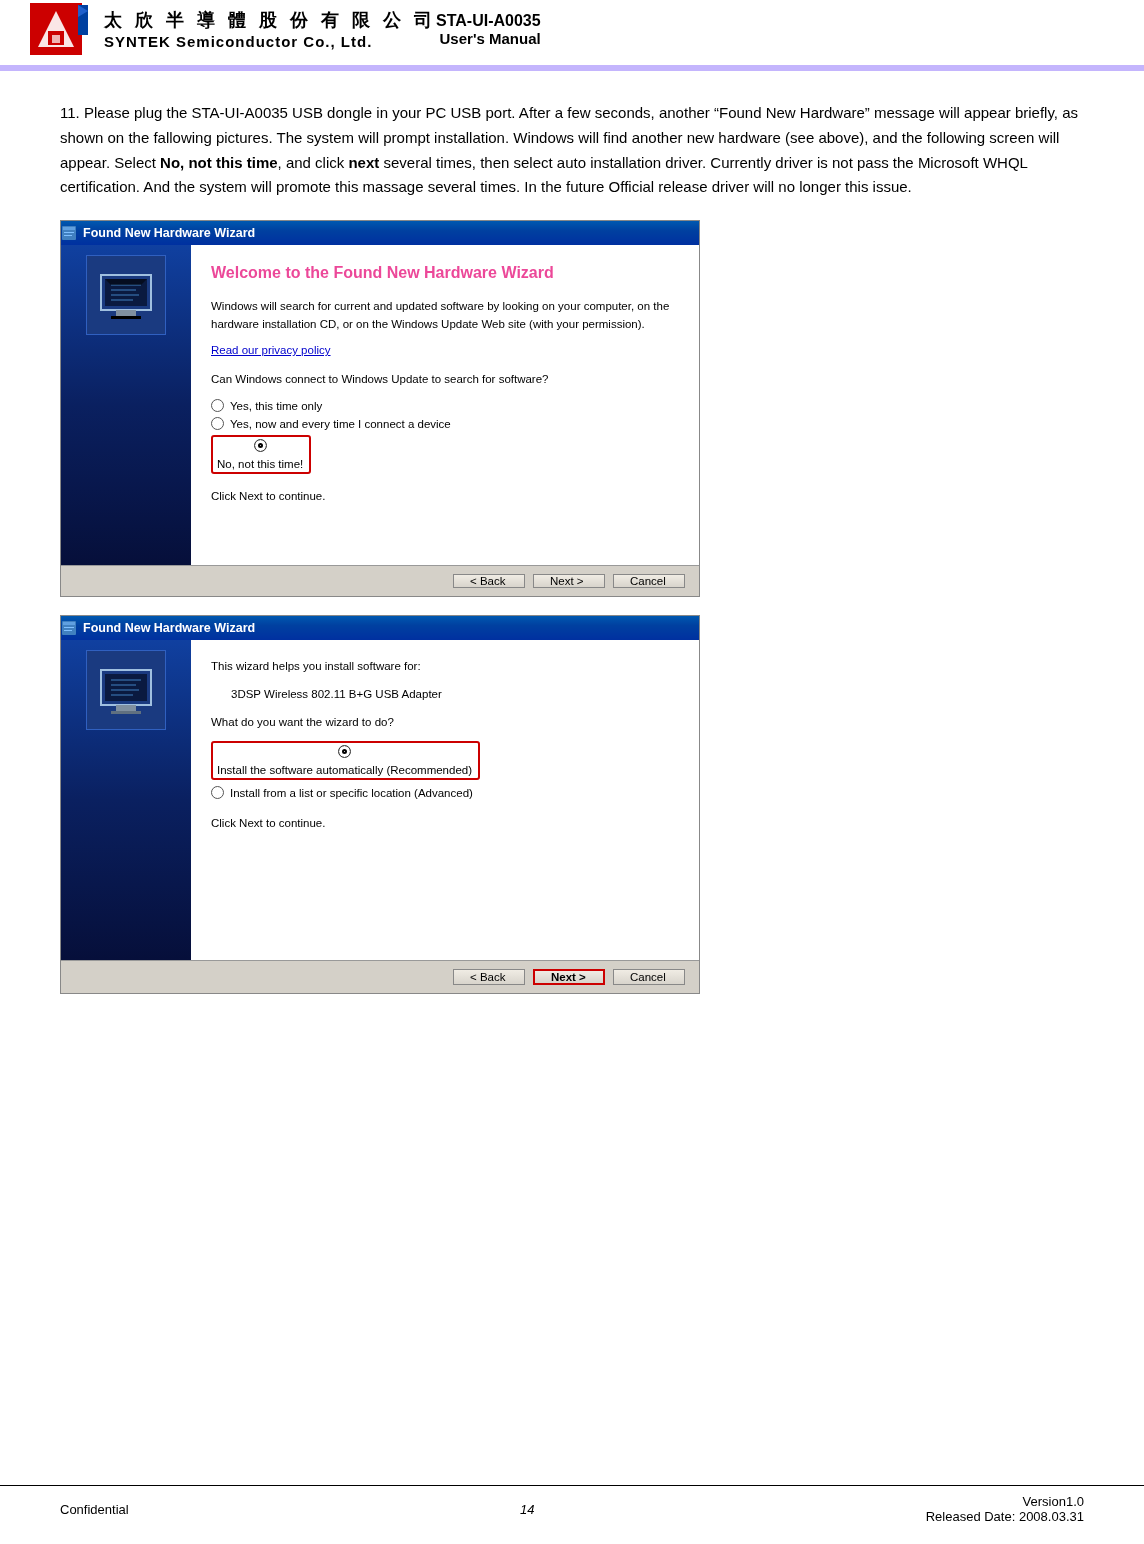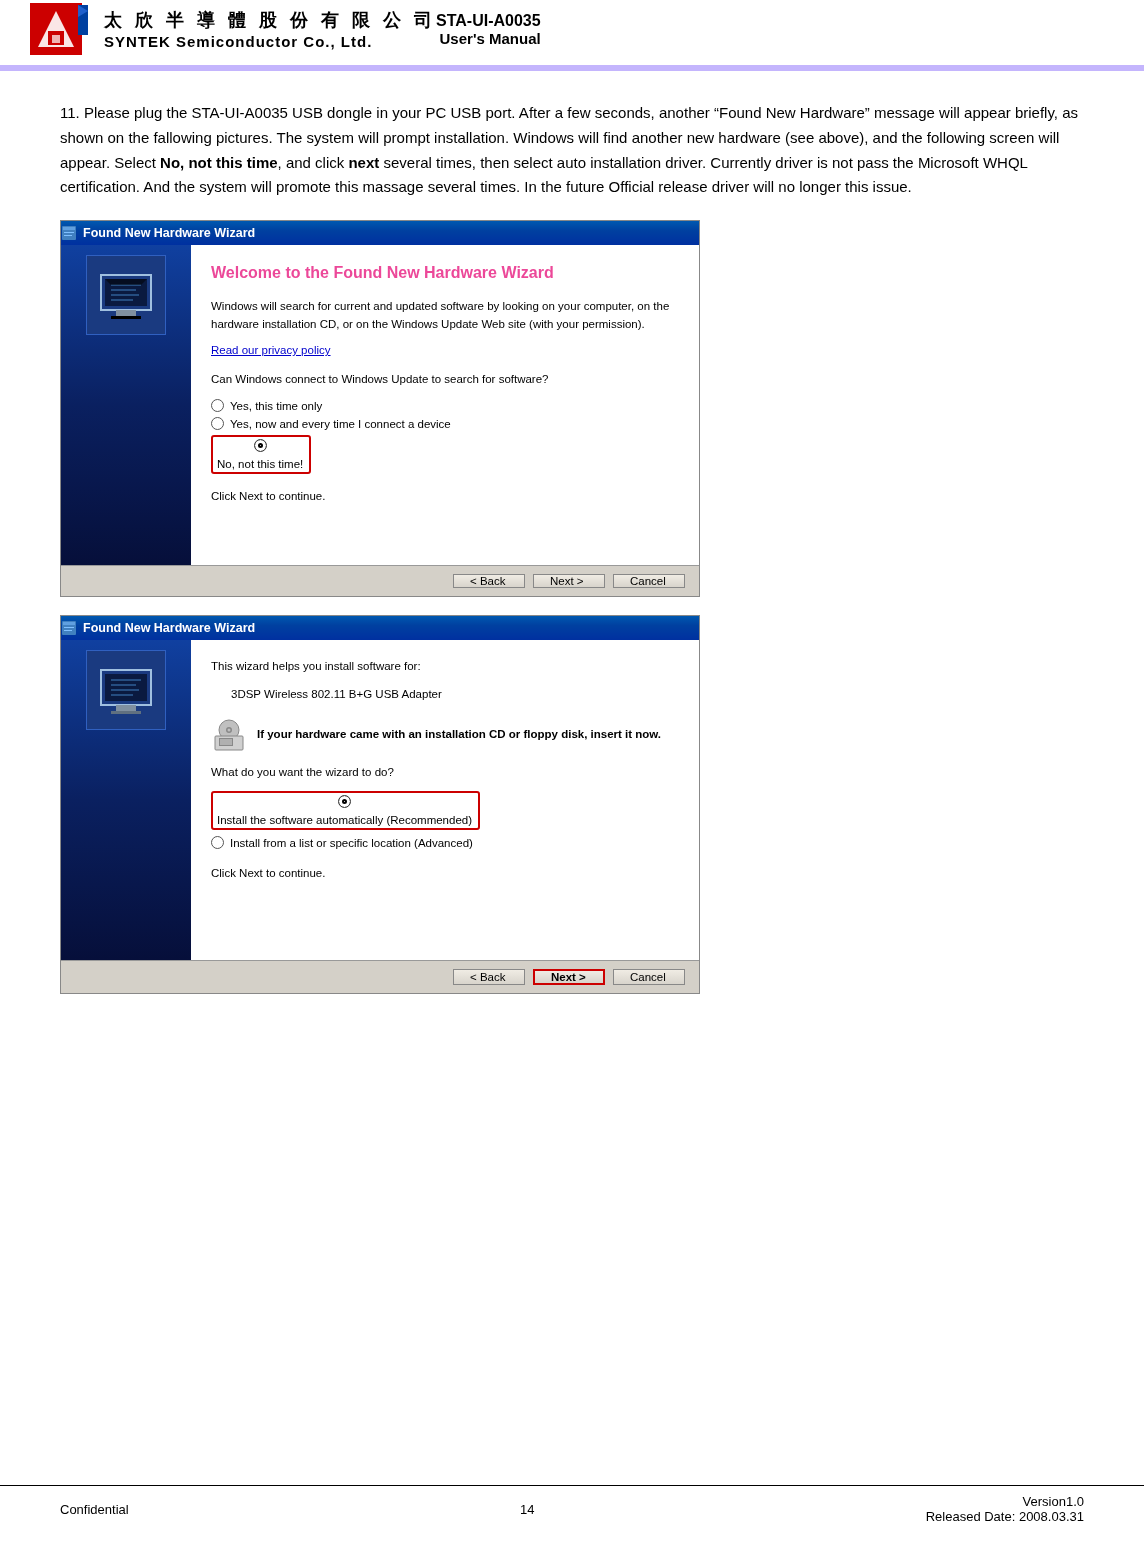--- a/index.html
+++ b/index.html
@@ -233,20 +233,21 @@
       right: 0;
       border-top: 1.5px solid #000;
       padding: 8px 60px;
       display: flex;
       justify-content: space-between;
       align-items: center;
       font-size: 13px;
     }
     .footer-center {
       text-align: left;
+      font-style: italic;
     }
     .footer-right {
       text-align: right;
     }
   </style>
 </head>
 <body>
 
 <div class="header">
   <div class="header-left">
@@ -381,35 +382,20 @@
               <rect x="20" y="56" width="30" height="3" fill="#607080"></rect>
             </svg>
           </div>
         </div>
       </div>
 
       <div class="dialog-main">
         <div class="dialog-text">This wizard helps you install software for:</div>
         <div class="dialog-text" style="margin-left:20px; margin-top:4px;">3DSP Wireless 802.11 B+G USB Adapter</div>
 
-        <div class="cd-icon-row">
-          <svg class="cd-icon" viewBox="0 0 36 36" xmlns="http://www.w3.org/2000/svg">
-
-            <circle cx="18" cy="14" r="10" fill="#c0c0c0" stroke="#888" stroke-width="1"></circle>
-            <circle cx="18" cy="14" r="3" fill="#888"></circle>
-            <circle cx="18" cy="14" r="1.5" fill="#c0c0c0"></circle>
-
-            <rect x="4" y="20" width="28" height="14" fill="#d0d0d0" stroke="#888" stroke-width="1" rx="1"></rect>
-            <rect x="8" y="22" width="14" height="8" fill="#888"></rect>
-            <rect x="9" y="23" width="12" height="6" fill="#b0b0b0"></rect>
-          </svg>
-          <div>
-            <div class="install-bold-text">If your hardware came with an installation CD or floppy disk, insert it now.</div>
-          </div>
-        </div>
 
         <div class="dialog-text" style="margin-top:10px;">What do you want the wizard to do?</div>
 
         <div class="install-options">
 
           <div class="radio-option">
             <span class="highlighted-option">
               <span class="radio-circle selected"></span>
               <span>Install the software automatically (Recommended)</span>
             </span>

